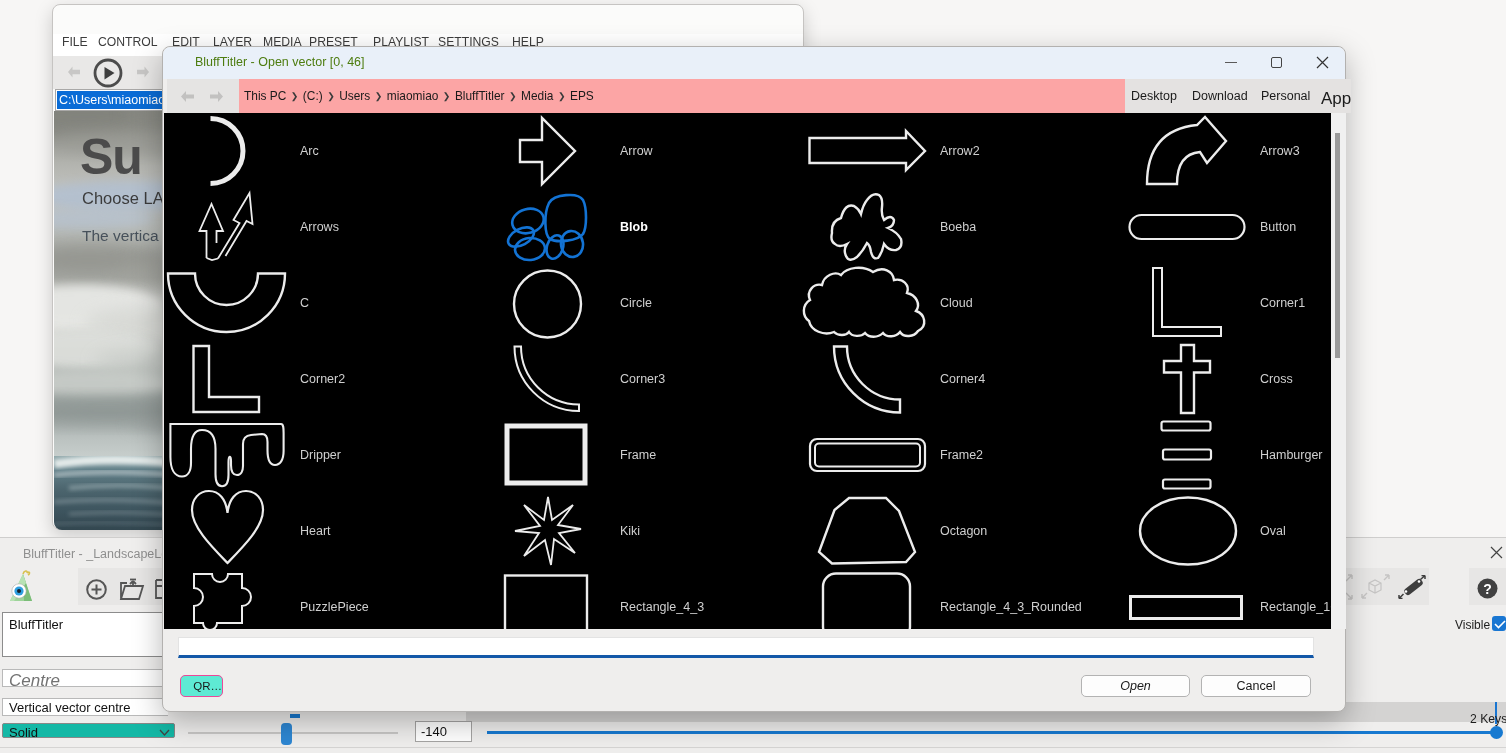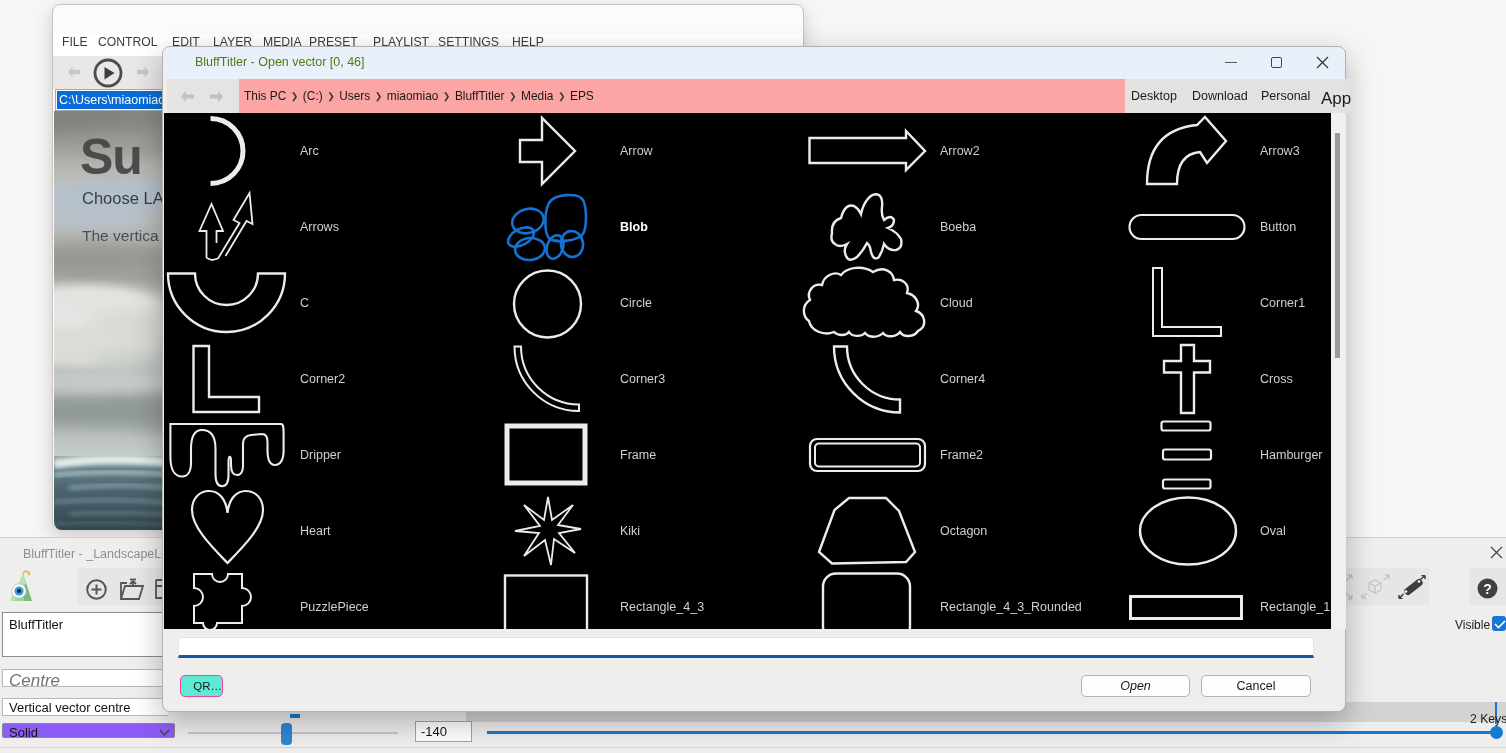--- a/index.html
+++ b/index.html
@@ -179,21 +179,21 @@
 
   <div class="abs" style="left:2px;top:160px;width:166px;height:18px;background:#fff;border:1px solid #b9b9b9;border-right:none;">
     <div class="abs" style="left:6px;top:1px;font-size:13px;color:#111;">Vertical vector centre</div>
   </div>
 
   <div class="abs" style="left:466px;top:164px;width:1040px;height:20px;background:#d4d3d2;"></div>
   <div class="abs" style="left:1495px;top:164px;width:2px;height:22px;background:#1976d2;"></div>
 
   <div class="abs" style="left:290px;top:176px;width:10px;height:4px;background:#1779d0;"></div>
 
-  <div class="abs" style="left:2px;top:185px;width:173px;height:15px;background:#8b5cf6;border:1px solid #888;border-radius:2px;">
+  <div class="abs" style="left:2px;top:185px;width:173px;height:15px;background:#14b8a6;border:1px solid #888;border-radius:2px;">
     <div class="abs" style="left:6px;top:1px;font-size:13px;color:#111;">Solid</div>
     <svg class="abs" style="left:156px;top:5px;" width="11" height="7" viewBox="0 0 11 7">
         <path d="M1 1 L5.5 6 L10 1" stroke="#444" stroke-width="1.3" fill="none"></path>
       </svg>
   </div>
 
   <div class="abs" style="left:188px;top:194px;width:210px;height:2px;background:#c8c7c6;"></div>
   <div class="abs" style="left:281px;top:185px;width:11px;height:22px;background:#2e87d3;border-radius:4px;"></div>
 
   <div class="abs" style="left:415px;top:183px;width:57px;height:21px;background:#fff;border:1px solid #a5a4a3;">

